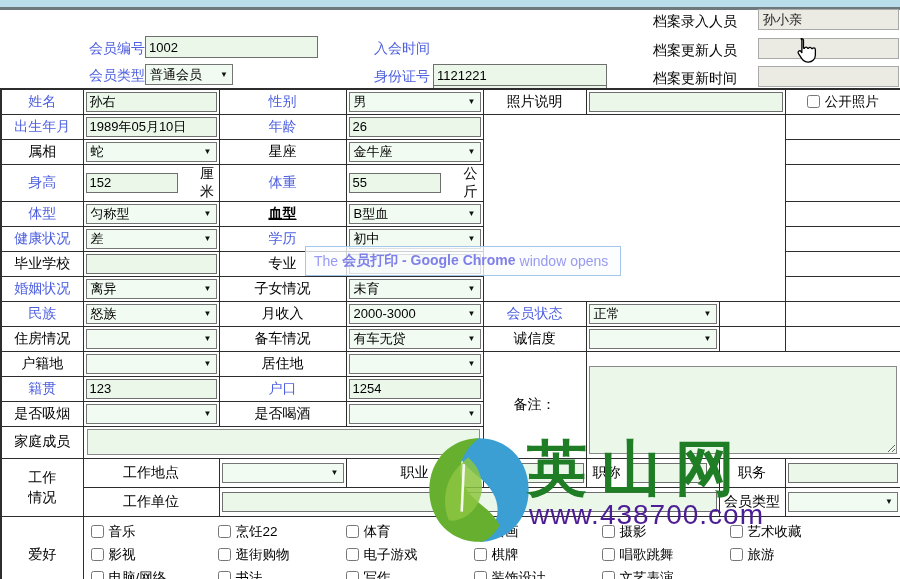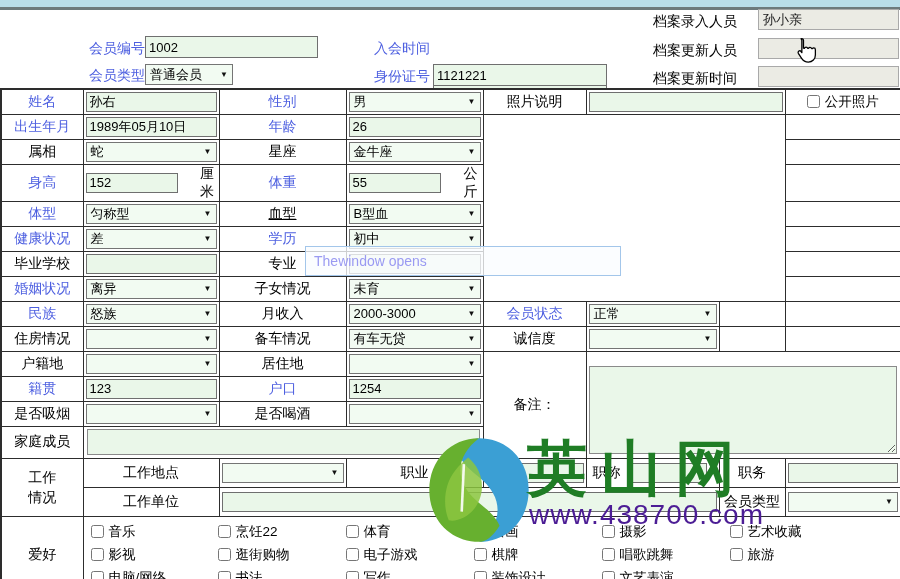--- a/index.html
+++ b/index.html
@@ -8,21 +8,21 @@
     width:900px; height:579px; position:relative; overflow:hidden;
     background:#ffffff; color:#000;
     font-family:"Liberation Sans","DejaVu Sans",sans-serif; font-size:14px;
   }
   .topbar { position:absolute; top:0; left:0; width:900px; height:7px; background:#b9dde9; }
   .topbar-line { position:absolute; top:7px; left:0; width:900px; height:3px; background:#6d797c; }
   .abs { position:absolute; }
   .tlabel { font-size:14px; white-space:nowrap; }
   .r { text-align:right; }
   .blue { color:#4d5fe0; }
-  .u { text-decoration:underline; }
+  .u { text-decoration:underline;font-weight:bold; }
 
   .inp {
     background:#eaf7e9; border:1px solid #6f6f6f; font-size:13px;
     padding:0 3px; font-family:inherit; height:20px; color:#000;
   }
   .inp-top { height:22px; }
   .inp-gray {
     background:#ebebe4; border:1px solid #a9a9a9; font-size:13px;
     padding:0 4px; font-family:inherit; height:21px; color:#222;
   }
@@ -487,20 +487,21 @@
               <span>文艺表演</span>
             </label>
       </div>
     </td>
   </tr>
 </tbody>
   </table>
 
 <div class="tooltip">
   <span>The</span>
+  <b>会员打印 - Google Chrome</b>
   <span>window opens</span>
 </div>
 
 <svg class="wm" style="left:424px;top:436px;" width="110" height="108" viewBox="0 0 100 100">
   <path d="M50 2 C76 2 96 22 96 50 C96 78 76 98 50 98 C66 86 72 69 63 53 C54 37 38 33 31 17 C37 7 44 2 50 2 Z" fill="#3b9fd4"></path>
   <path d="M50 98 C24 98 4 78 4 50 C4 22 24 2 50 2 C34 14 28 31 37 47 C46 63 62 67 69 83 C63 93 56 98 50 98 Z" fill="#67b02f"></path>
   <path d="M40 20 C52 30 56 46 50 60 C44 74 30 80 22 78 C16 64 18 44 28 32 C32 27 36 23 40 20 Z" fill="#8cc63f" opacity="0.85"></path>
   <path d="M36 26 L34 70" stroke="#ffffff" stroke-width="2.4" fill="none" opacity="0.9"></path>
 </svg>
 <div class="wm wm-name">英山网</div>

